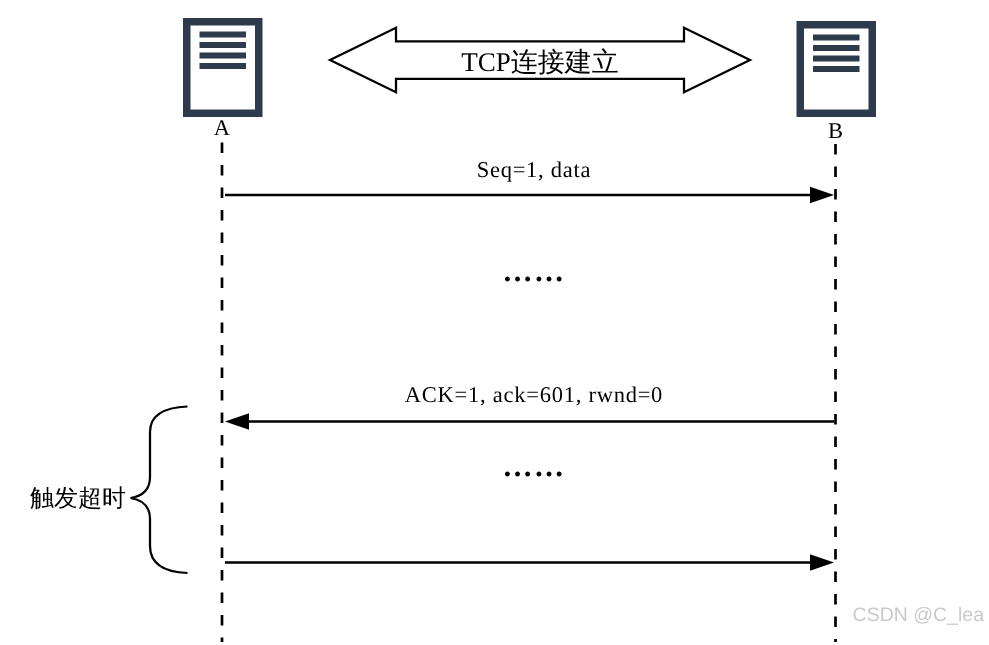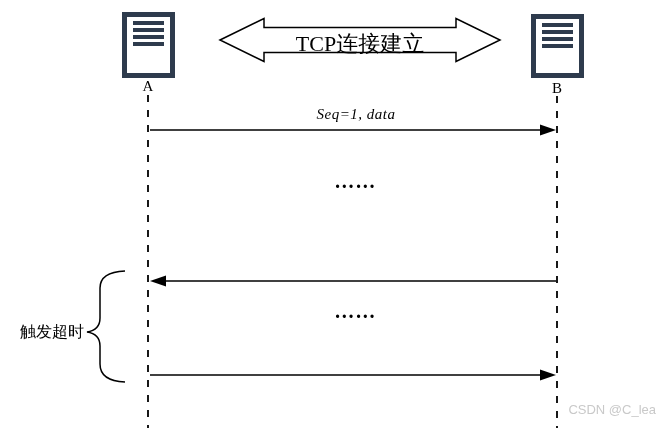--- a/index.html
+++ b/index.html
@@ -4,24 +4,24 @@
 <style>
   html,body { margin:0; padding:0; background:#ffffff; }
   .canvas {
     position:relative; width:659px; height:430px;
     background:#ffffff; overflow:hidden;
     font-family:"Liberation Serif","DejaVu Serif",serif;
     color:#000;
   }
   .canvas svg { position:absolute; left:0; top:0; }
   .label { position:absolute; white-space:nowrap; }
-  .banner-label   { left:260px; top:29px;  width:200px; text-align:center; font-size:22px; }
+  .banner-label   { left:260px; top:29px;  width:200px; text-align:center; font-size:18px; }
   .endpoint-a     { left:138px; top:78px;  width:20px;  text-align:center; font-size:15px; }
   .endpoint-b     { left:547px; top:80px;  width:20px;  text-align:center; font-size:15px; }
-  .msg-label      { left:156px; top:0;     width:400px; text-align:center; font-size:15px; letter-spacing:0.5px;font-style:italic; }
+  .msg-label      { left:156px; top:0;     width:400px; text-align:center; font-size:15px; letter-spacing:0.5px; }
   .msg-seq        { top:106px; }
   .msg-ellipsis1  { top:170px; font-size:20px; font-weight:bold; letter-spacing:1px; }
   .msg-ack        { top:256px; }
   .msg-ellipsis2  { top:300px; font-size:20px; font-weight:bold; letter-spacing:1px; }
   .msg-probe      { top:351px; }
   .brace-label    { left:14px;  top:322px; width:76px;  text-align:center; font-size:16px; }
   .watermark      { left:556px; top:402px; width:100px; text-align:right; font-size:13px;
                     color:#c9c9c9; font-family:"Liberation Sans","DejaVu Sans",sans-serif; }
 </style>
 </head>
@@ -70,18 +70,19 @@
     <path d="M125,271 Q100,272 100,288 L100,318 Q100,330 87,332 Q100,334 100,346 L100,364 Q100,381 125,382" fill="none" stroke="#000" stroke-width="1.5"></path>
   </svg>
 
   <div class="label banner-label">TCP连接建立</div>
 
   <div class="label endpoint-a">A</div>
   <div class="label endpoint-b">B</div>
 
   <div class="label msg-label msg-seq">Seq=1, data</div>
   <div class="label msg-label msg-ellipsis1">……</div>
+  <div class="label msg-label msg-ack">ACK=1, ack=601, rwnd=0</div>
   <div class="label msg-label msg-ellipsis2">……</div>
 
   <div class="label brace-label">触发超时</div>
 
   <div class="label watermark">CSDN @C_lea</div>
 </div>
 
 </body></html>

